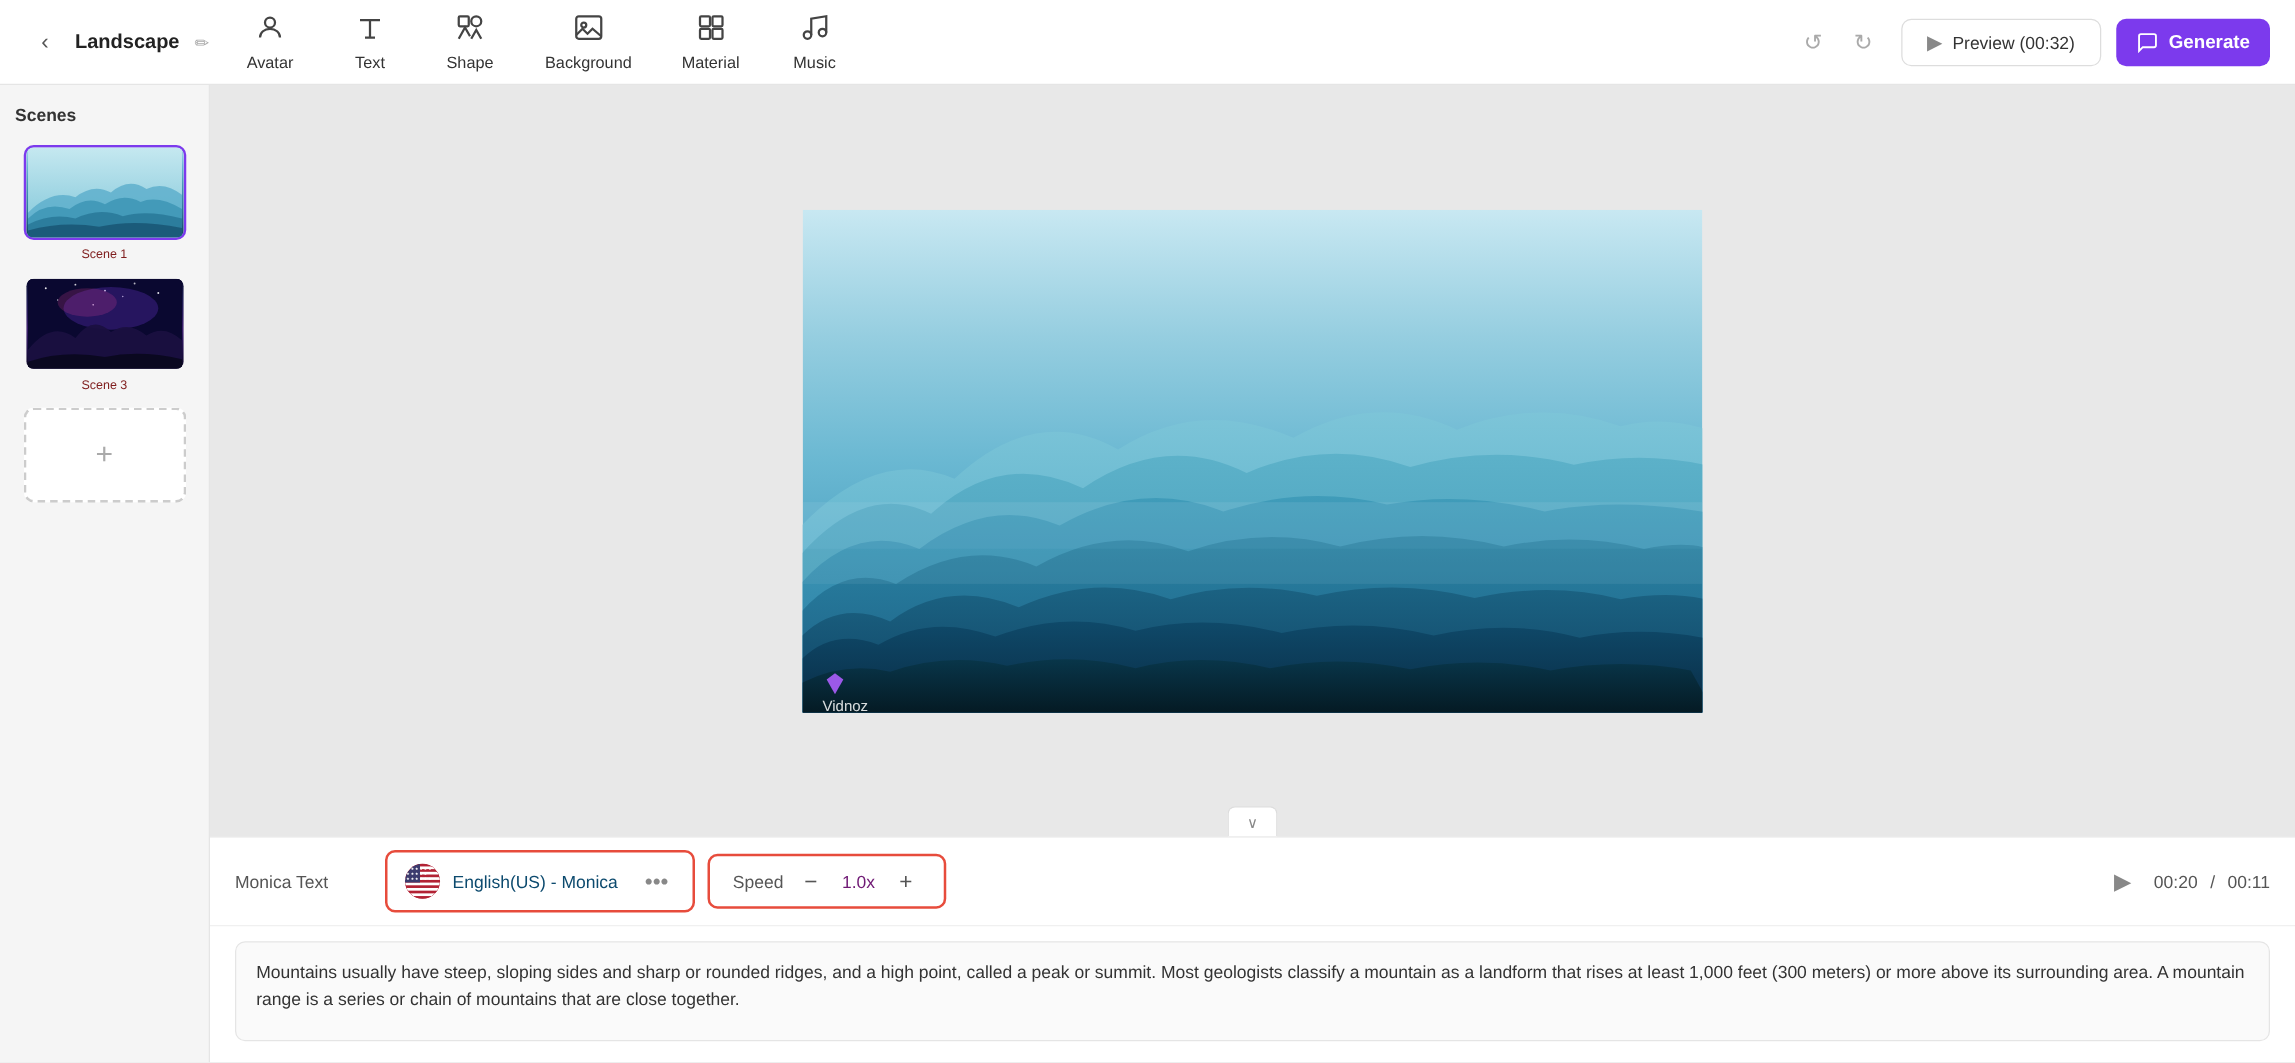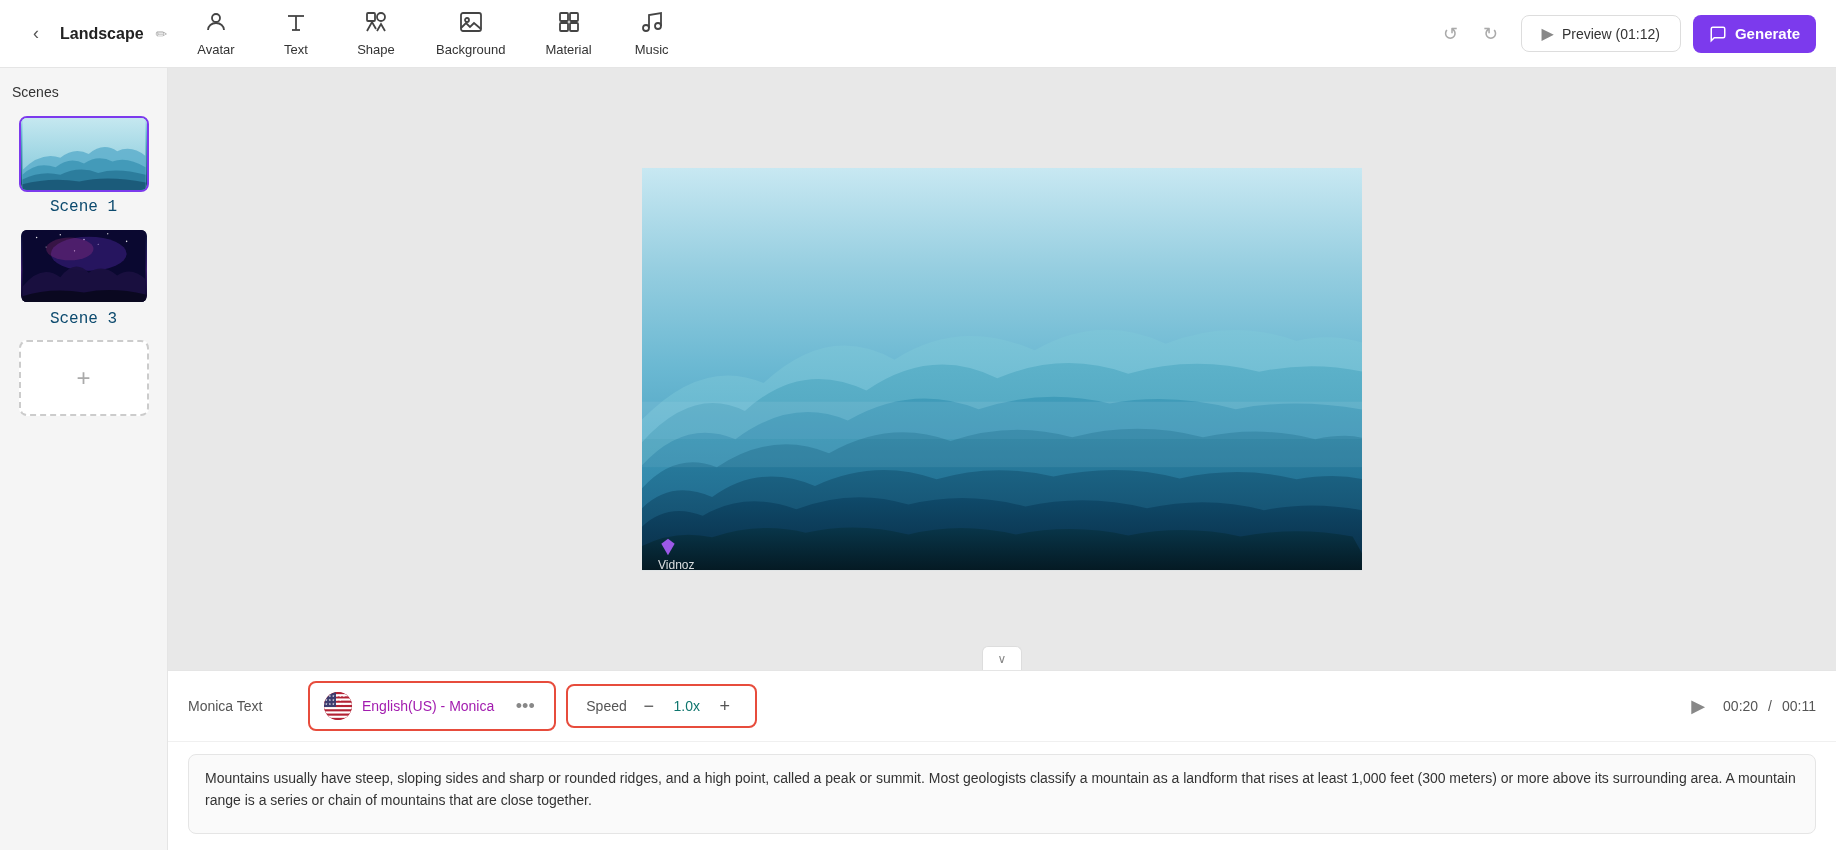--- a/index.html
+++ b/index.html
@@ -115,21 +115,21 @@
       width: 168px;
       background: #f5f5f5;
       border-right: 1px solid #e5e5e5;
       padding: 16px 12px;
       display: flex;
       flex-direction: column;
       gap: 12px;
       overflow-y: auto;
     }
     .scenes-label {
-      font-size: 14px; font-weight: 400; color: #333;
+      font-size: 14px; font-weight: 700; color: #333;
       margin-bottom: 4px;
     }
     .scene-item {
       display: flex; flex-direction: column; align-items: center;
       gap: 6px; cursor: pointer;
     }
     .scene-thumb {
       width: 130px; height: 76px;
       border-radius: 8px;
       overflow: hidden;
@@ -147,21 +147,21 @@
     .scene2-bg {
       width: 100%; height: 100%;
       background: linear-gradient(180deg, #c0cfd8 0%, #8aa5b5 30%, #5a7a8a 50%, #3a5a6a 65%, #2d4a58 80%, #1e3040 100%);
       position: relative;
     }
     
     .scene3-bg {
       width: 100%; height: 100%;
       background: linear-gradient(180deg, #0a0a2e 0%, #1a1a4e 20%, #2a1a5e 40%, #3d1f6d 55%, #2a1558 70%, #1a0d40 85%, #0d0820 100%);
     }
-    .scene-name { font-size: 16px; color: #0c4a6e; font-family: Liberation Mono, monospace; }
+    .scene-name { font-size: 10px; color: #7f1d1d; }
 
     .add-scene-btn {
       width: 130px; height: 76px;
       border: 2px dashed #ccc;
       border-radius: 8px;
       display: flex; align-items: center; justify-content: center;
       cursor: pointer;
       background: #fff;
       color: #aaa;
       font-size: 24px;
@@ -245,21 +245,21 @@
     
     .us-flag {
       width: 28px; height: 28px;
       border-radius: 50%;
       background: #B22234;
       position: relative;
       overflow: hidden;
       display: flex; align-items: center; justify-content: center;
     }
     .voice-name {
-      font-size: 14px; color: #a21caf;
+      font-size: 14px; color: #0c4a6e;
     }
     .more-options-btn {
       width: 30px; height: 30px;
       border: none; background: none; cursor: pointer;
       display: flex; align-items: center; justify-content: center;
       color: #888; font-size: 18px;
       margin-left: 6px;
     }
 
     .speed-control {
@@ -270,21 +270,21 @@
       background: #fff;
       margin-left: 10px;
     }
     .speed-label { font-size: 14px; color: #555; }
     .speed-minus, .speed-plus {
       width: 24px; height: 24px;
       border: none; background: none; cursor: pointer;
       display: flex; align-items: center; justify-content: center;
       color: #555; font-size: 18px; font-weight: 500;
     }
-    .speed-value { font-size: 14px; color: #0f766e; font-weight: 500; min-width: 32px; text-align: center; }
+    .speed-value { font-size: 14px; color: #701a75; font-weight: 500; min-width: 32px; text-align: center; }
 
     .time-display {
       margin-left: auto;
       display: flex; align-items: center; gap: 10px;
       color: #555; font-size: 14px;
     }
     .play-btn-small {
       width: 30px; height: 30px;
       border: none; background: none; cursor: pointer;
       color: #888; font-size: 18px;
@@ -383,21 +383,21 @@
     </button>
   </div>
 
   <div class="toolbar-right">
     <div class="undo-redo">
       <button class="icon-btn">↺</button>
       <button class="icon-btn">↻</button>
     </div>
     <button class="preview-btn">
       <span class="preview-play-icon">▶</span>
-      <span>Preview (01:12)</span>
+      <span>Preview (00:32)</span>
     </button>
     <button class="generate-btn">
       <svg width="18" height="18" viewBox="0 0 24 24" fill="none" stroke="white" stroke-width="2">
         <path d="M21 15a2 2 0 0 1-2 2H7l-4 4V5a2 2 0 0 1 2-2h14a2 2 0 0 1 2 2z"></path>
       </svg>
       <span>Generate</span>
     </button>
   </div>
 </div>
 

